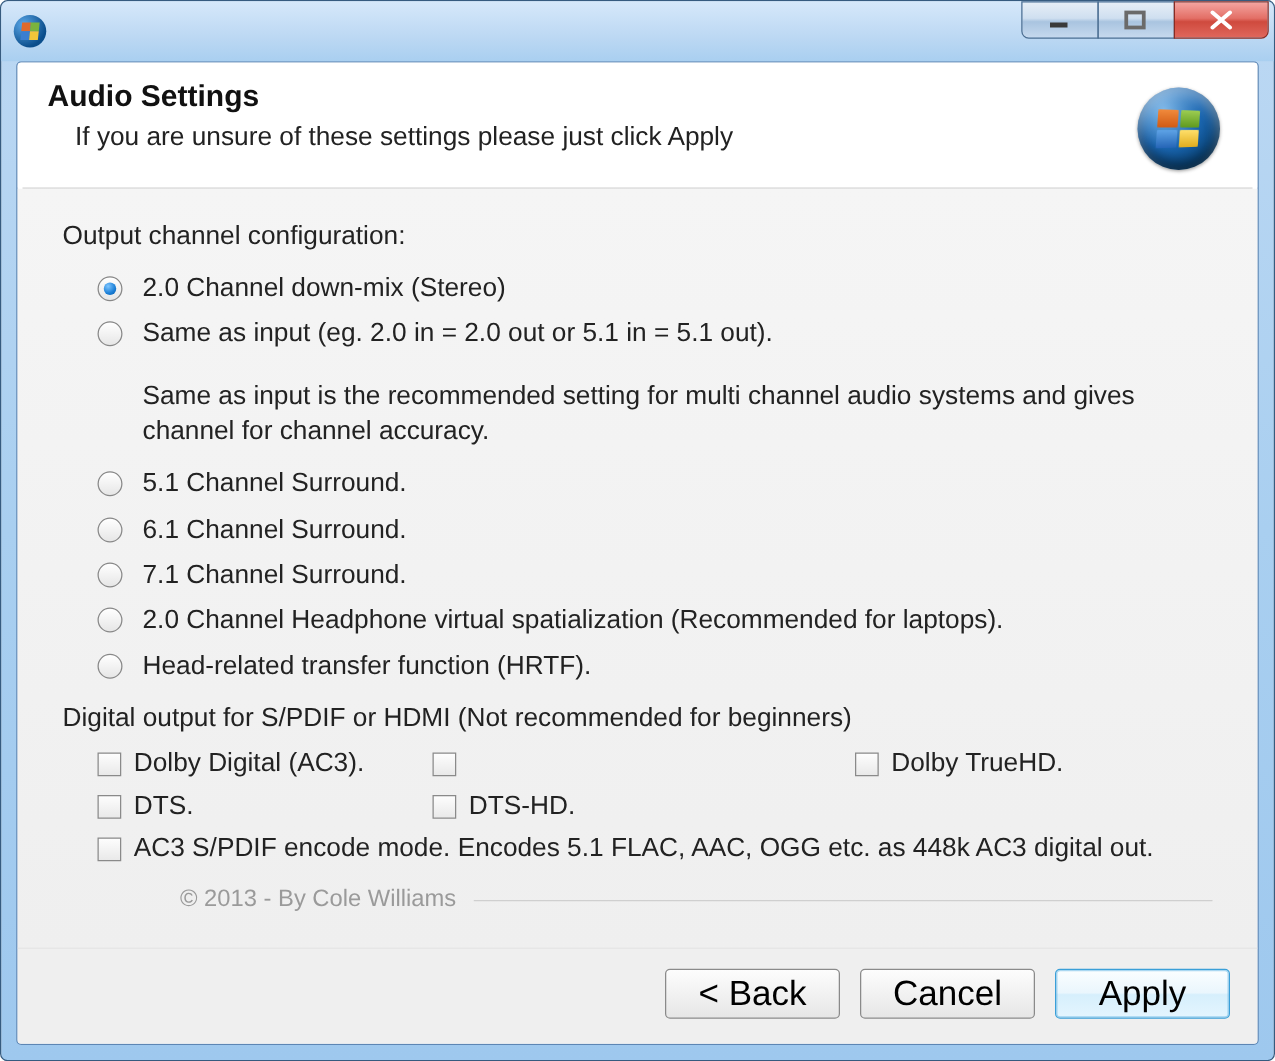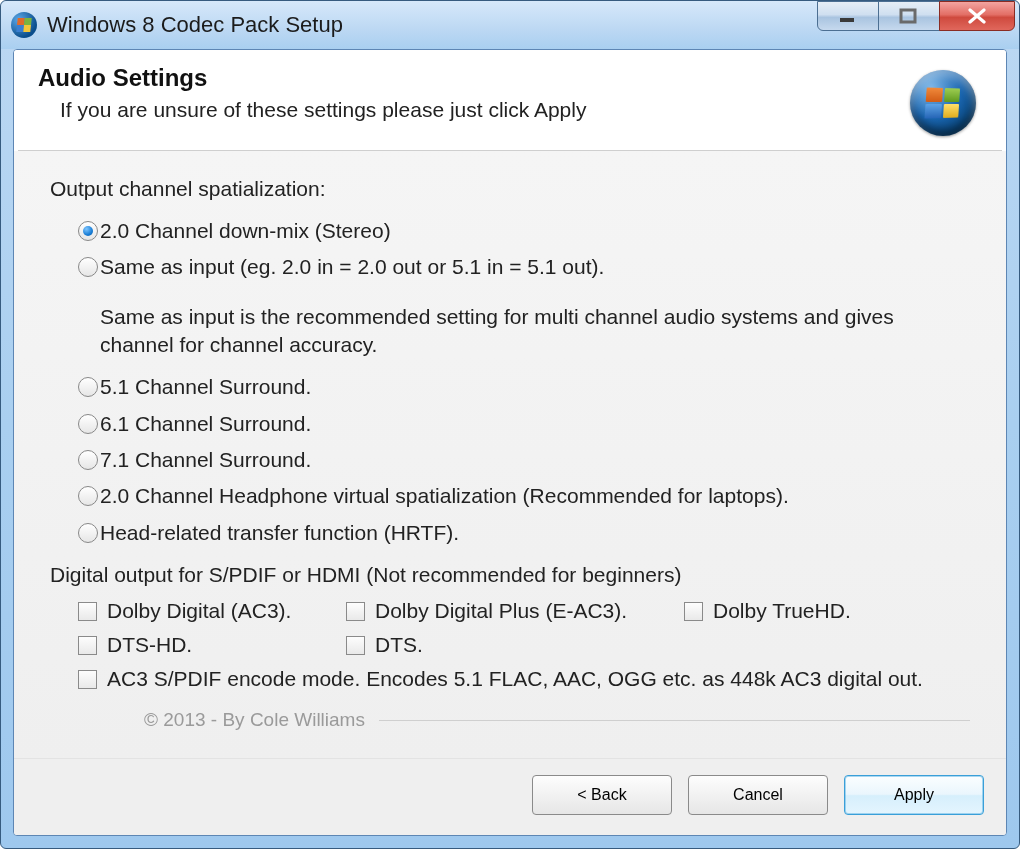--- a/index.html
+++ b/index.html
@@ -119,21 +119,21 @@
   
   .content {
     flex:1;
     background: linear-gradient(to bottom, #f5f5f5, #efefef);
     padding: 26px 36px 10px 36px;
     font-size: 21px;
     color:#222;
   }
   .section-title { margin-bottom: 16px; }
   .radio-row {
-    display:flex; align-items:flex-start; gap:2px; margin-bottom: 8px;
+    display:flex; align-items:flex-start; gap:16px; margin-bottom: 8px;
     margin-left: 28px;
   }
   .radio {
     width:20px; height:20px; border-radius:50%;
     border:1px solid #888;
     background: linear-gradient(to bottom,#fff,#e6e6e6);
     flex-shrink:0; margin-top:4px;
     display:flex; align-items:center; justify-content:center;
   }
   .radio.checked::after{
@@ -174,21 +174,21 @@
     background:#efefef;
     padding: 16px 22px 20px 22px;
     display:flex; justify-content:flex-end; gap:16px;
     border-top:1px solid #e3e3e3;
   }
   .btn {
     width:140px; height:40px;
     border:1px solid #8a8a8a;
     border-radius:4px;
     background: linear-gradient(to bottom,#fdfdfd,#e6e6e6);
-    font-size:16px;
+    font-size:28px;
     display:flex; align-items:center; justify-content:center;
     cursor:pointer;
   }
   .btn.primary {
     border:1px solid #3a9fd8;
     box-shadow: 0 0 0 1px rgba(72,168,224,.45) inset;
     background: linear-gradient(to bottom,#fbfeff,#eaf6fd 48%,#d6effc 52%,#e4f5fe);
   }
 </style>
 </head>
@@ -198,21 +198,20 @@
 
   <div class="titlebar">
     <div class="win-logo-small">
       <div class="flag-small">
           <div></div>
           <div></div>
           <div></div>
           <div></div>
         </div>
     </div>
-    <div class="title">Windows 8 Codec Pack Setup</div>
     <div class="win-controls">
       <div class="win-btn min">
         <svg width="20" height="14">
             <rect x="2" y="9" width="14" height="4" fill="#3a3a3a"></rect>
           </svg>
       </div>
       <div class="win-btn max">
         <svg width="20" height="16">
             <rect x="2" y="2" width="14" height="12" fill="none" stroke="#6a6a6a" stroke-width="3"></rect>
           </svg>
@@ -239,21 +238,21 @@
             <div></div>
             <div></div>
           </div>
       </div>
     </div>
 
     <div class="sep"></div>
 
     <div class="content">
 
-      <div class="section-title">Output channel spatialization:</div>
+      <div class="section-title">Output channel configuration:</div>
 
       <div class="radio-row">
         <div class="radio checked"></div>
         <div class="radio-label">2.0 Channel down-mix (Stereo)</div>
       </div>
 
       <div class="radio-row" style="margin-bottom:14px;">
         <div class="radio"></div>
         <div>
           <div class="radio-label">Same as input (eg. 2.0 in = 2.0 out or 5.1 in = 5.1 out).</div>
@@ -284,33 +283,32 @@
 
       <div class="check-section-title">Digital output for S/PDIF or HDMI (Not recommended for beginners)</div>
 
       <div class="check-grid">
         <div class="check-row">
           <div class="checkbox"></div>
           <span>Dolby Digital (AC3).</span>
         </div>
         <div class="check-row">
           <div class="checkbox"></div>
-          <span>Dolby Digital Plus (E-AC3).</span>
         </div>
         <div class="check-row">
           <div class="checkbox"></div>
           <span>Dolby TrueHD.</span>
         </div>
         <div class="check-row">
           <div class="checkbox"></div>
+          <span>DTS.</span>
+        </div>
+        <div class="check-row">
+          <div class="checkbox"></div>
           <span>DTS-HD.</span>
-        </div>
-        <div class="check-row">
-          <div class="checkbox"></div>
-          <span>DTS.</span>
         </div>
         <div></div>
         <div class="check-row check-wide">
           <div class="checkbox"></div>
           <span>AC3 S/PDIF encode mode. Encodes 5.1 FLAC, AAC, OGG etc. as 448k AC3 digital out.</span>
         </div>
       </div>
 
       <div class="copyright-row">
         <span>© 2013 - By Cole Williams</span>

